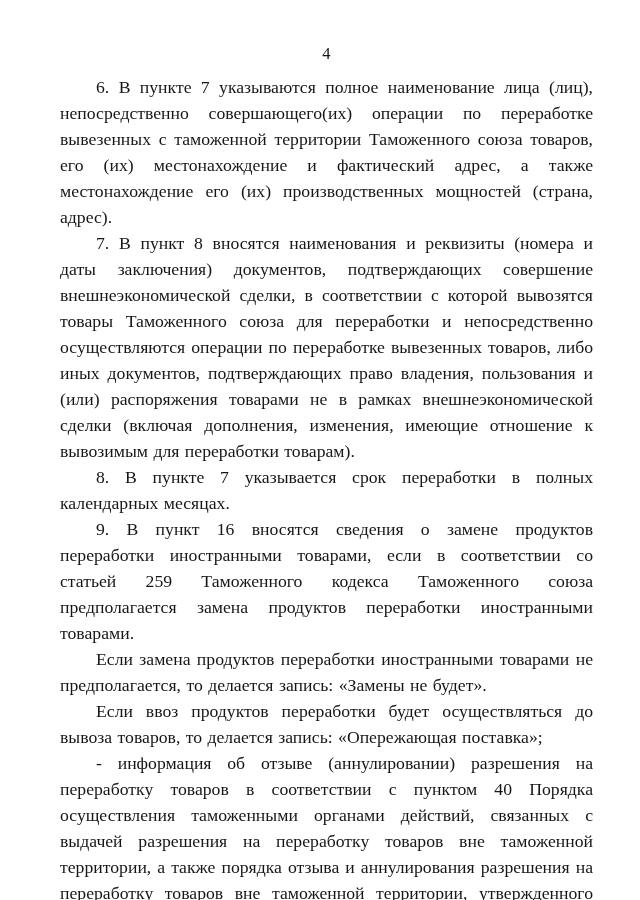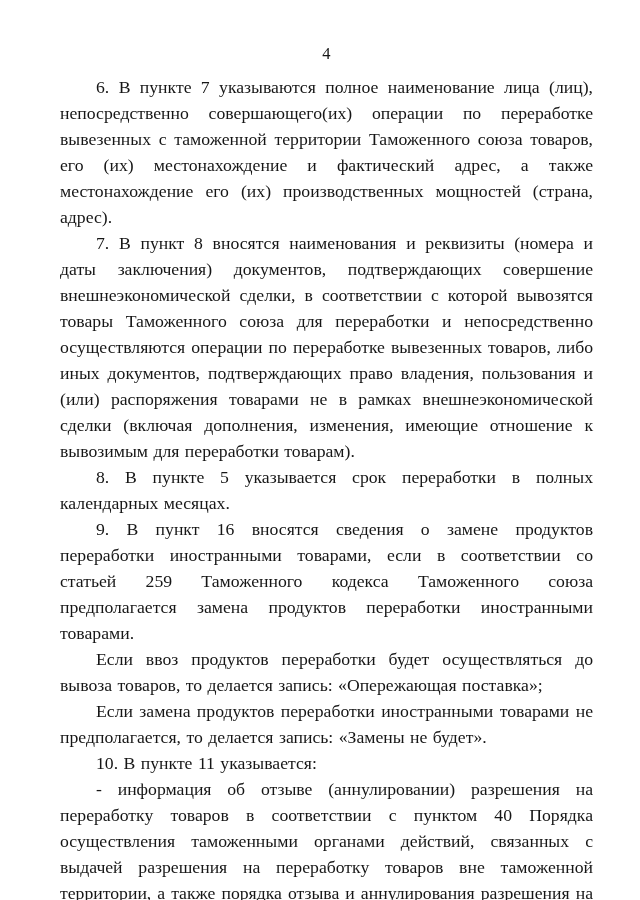--- a/index.html
+++ b/index.html
@@ -35,19 +35,18 @@
   }
 </style>
 </head>
 <body>
 
 <div class="sheet">
   <div class="page-number">4</div>
 
   <p class="para">6. В пункте 7 указываются полное наименование лица (лиц), непосредственно совершающего(их) операции по переработке вывезенных с таможенной территории Таможенного союза товаров, его (их) местонахождение и фактический адрес, а также местонахождение его (их) производственных мощностей (страна, адрес).</p>
   <p class="para">7. В пункт 8 вносятся наименования и реквизиты (номера и даты заключения) документов, подтверждающих совершение внешнеэкономической сделки, в соответствии с которой вывозятся товары Таможенного союза для переработки и непосредственно осуществляются операции по переработке вывезенных товаров, либо иных документов, подтверждающих право владения, пользования и (или) распоряжения товарами не в рамках внешнеэкономической сделки (включая дополнения, изменения, имеющие отношение к вывозимым для переработки товарам).</p>
-  <p class="para">8. В пункте 5 указывается срок переработки в полных календарных месяцах.</p>
+  <p class="para">8. В пункте 7 указывается срок переработки в полных календарных месяцах.</p>
   <p class="para">9. В пункт 16 вносятся сведения о замене продуктов переработки иностранными товарами, если в соответствии со статьей 259 Таможенного кодекса Таможенного союза предполагается замена продуктов переработки иностранными товарами.</p>
+  <p class="para">Если замена продуктов переработки иностранными товарами не предполагается, то делается запись: «Замены не будет».</p>
   <p class="para">Если ввоз продуктов переработки будет осуществляться до вывоза товаров, то делается запись: «Опережающая поставка»;</p>
-  <p class="para">Если замена продуктов переработки иностранными товарами не предполагается, то делается запись: «Замены не будет».</p>
-  <p class="para">10. В пункте 11 указывается:</p>
   <p class="para">- информация об отзыве (аннулировании) разрешения на переработку товаров в соответствии с пунктом 40 Порядка осуществления таможенными органами действий, связанных с выдачей разрешения на переработку товаров вне таможенной территории, а также порядка отзыва и аннулирования разрешения на переработку товаров вне таможенной территории, утвержденного приказом ФТС России от 27 мая 2011 г. № 1072 (зарегистрирован Минюстом России 19.09.2011, рег. № 21822).</p>
 </div>
 
 </body></html>

